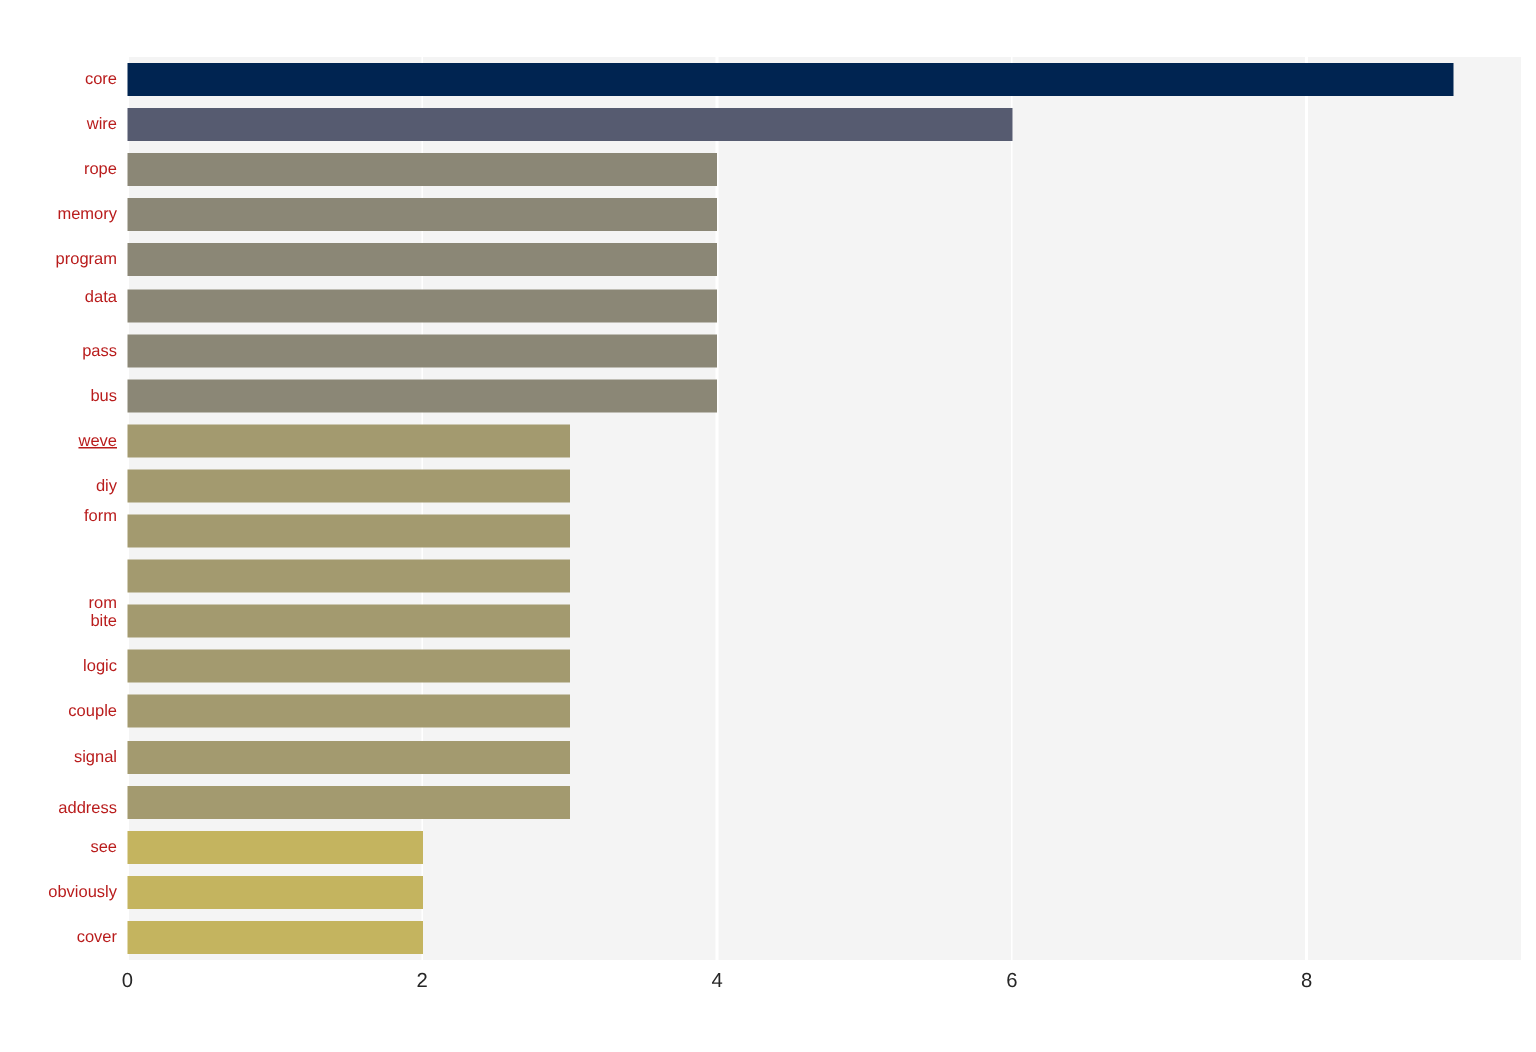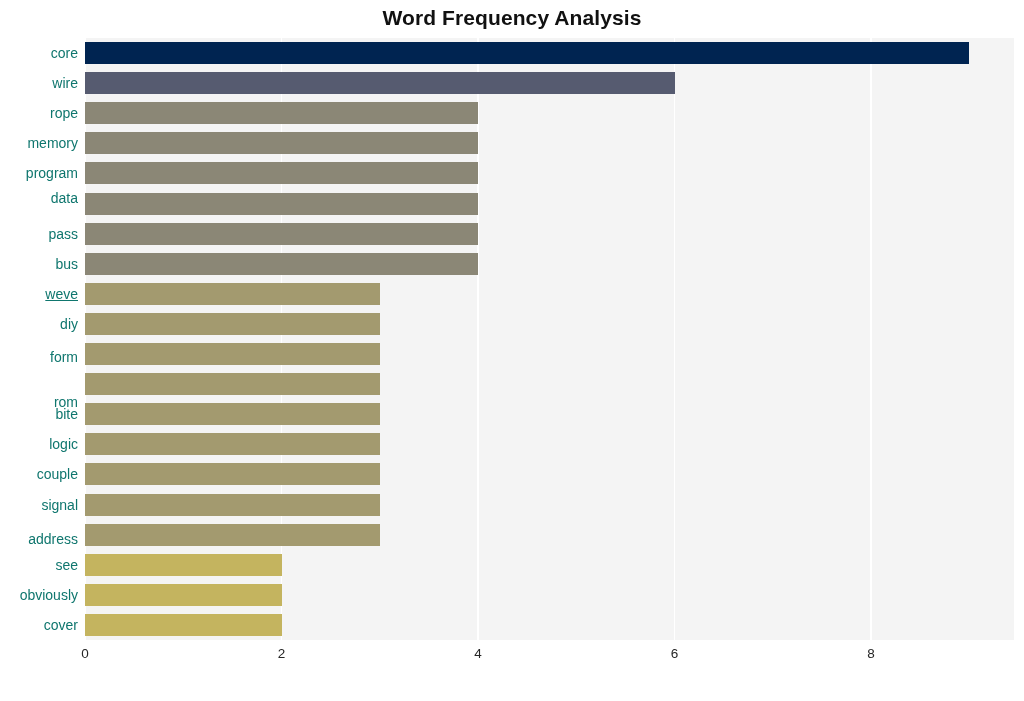--- a/index.html
+++ b/index.html
@@ -72,22 +72,22 @@
     left: 0;
     top: 38px;
     width: 78px;
     height: 602px;
   }
   .y-tick-label {
     position: absolute;
     right: 0;
     width: 78px;
     text-align: right;
-    font-size: 14px;
-    color: #0f766e;
+    font-size: 11px;
+    color: #b91c1c;
     line-height: 14px;
     white-space: nowrap;
   }
 
   
   #x-tick-labels {
     position: absolute;
     left: 0;
     top: 646px;
     width: 1024px;
@@ -111,21 +111,20 @@
     text-align: center;
     font-size: 14px;
     color: #262626;
   }
 </style>
 </head>
 <body>
 
 <div id="figure">
 
-  <div id="chart-title">Word Frequency Analysis</div>
 
   <div id="plot-area" style="background: rgb(244, 244, 244);">
     <div id="gridlines">
         <div class="gridline-v" style="left: -0.8px; background: rgb(255, 255, 255);"></div>
         <div class="gridline-v" style="left: 195.71px; background: rgb(255, 255, 255);"></div>
         <div class="gridline-v" style="left: 392.22px; background: rgb(255, 255, 255);"></div>
         <div class="gridline-v" style="left: 588.729px; background: rgb(255, 255, 255);"></div>
         <div class="gridline-v" style="left: 785.239px; background: rgb(255, 255, 255);"></div>
       </div>
     <div id="bars">
@@ -196,21 +195,21 @@
       <div class="y-tick-label" style="top: 8.05px;">core</div>
       <div class="y-tick-label" style="top: 38.15px; margin-left: 15px;">wire</div>
       <div class="y-tick-label" style="top: 68.25px;">rope</div>
       <div class="y-tick-label" style="top: 98.35px;">memory</div>
       <div class="y-tick-label" style="top: 128.45px;">program</div>
       <div class="y-tick-label" style="top: 153px;">data</div>
       <div class="y-tick-label" style="top: 188.65px;">pass</div>
       <div class="y-tick-label" style="top: 218.75px;">bus</div>
       <div class="y-tick-label" style="top: 248.85px; text-decoration: underline;">weve</div>
       <div class="y-tick-label" style="top: 278.95px;">diy</div>
-      <div class="y-tick-label" style="top: 312px;">form</div>
+      <div class="y-tick-label" style="top: 299px;">form</div>
       <div class="y-tick-label" style="top: 357px;">rom</div>
       <div class="y-tick-label" style="top: 369.25px;">bite</div>
       <div class="y-tick-label" style="top: 399.35px;">logic</div>
       <div class="y-tick-label" style="top: 429.45px;">couple</div>
       <div class="y-tick-label" style="top: 459.55px; padding-left: 21px;">signal</div>
       <div class="y-tick-label" style="top: 494px; text-align: right;">address</div>
       <div class="y-tick-label" style="top: 519.75px; padding-left: 30px;">see</div>
       <div class="y-tick-label" style="top: 549.85px;">obviously</div>
       <div class="y-tick-label" style="top: 579.95px;">cover</div>
     </div>

